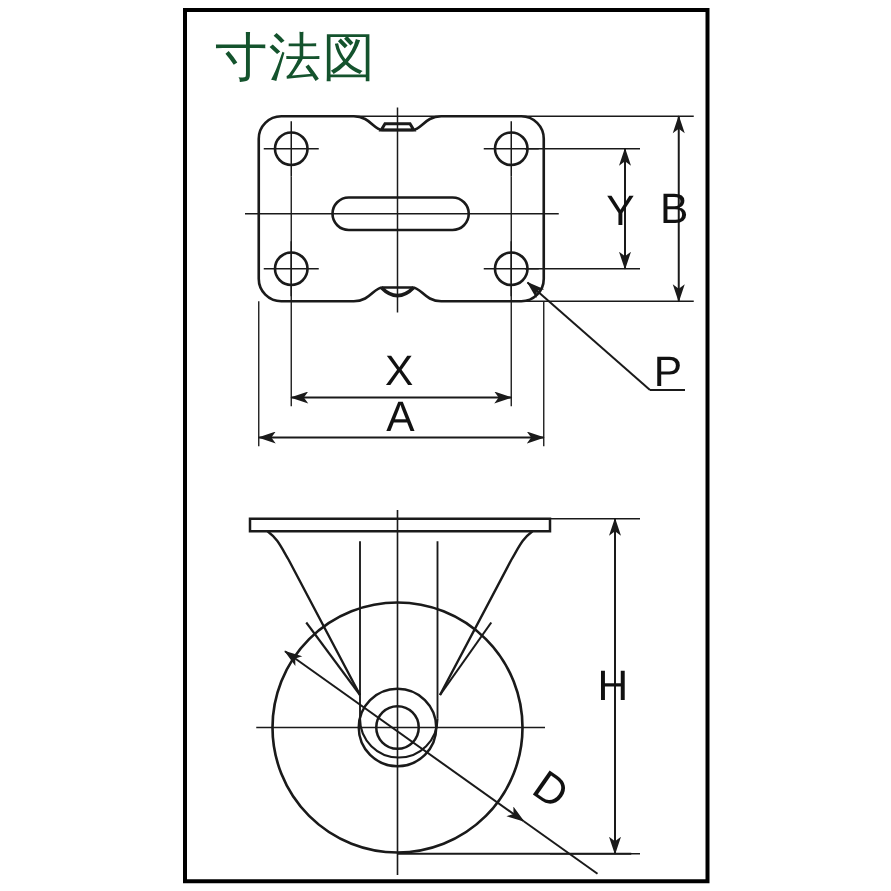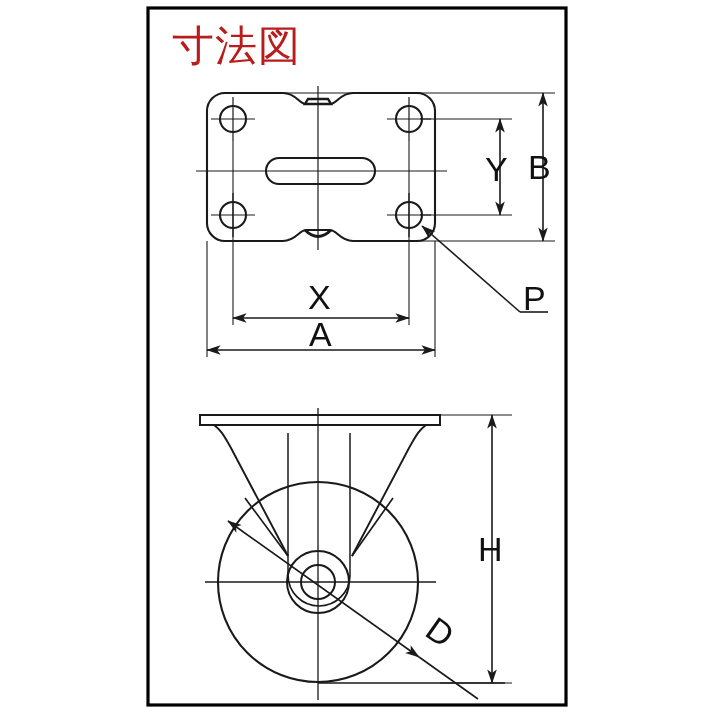--- a/index.html
+++ b/index.html
@@ -21,21 +21,21 @@
     top: 0;
     width: 713px;
     height: 713px;
   }
   .title-text {
     position: absolute;
     left: 172px;
     top: 18px;
     font-size: 42px;
     font-weight: 400;
-    color: #b91c1c;
+    color: #14532d;
     letter-spacing: 1px;
     font-family: "DejaVu Sans", sans-serif;
     white-space: nowrap;
   }
   .dim-label {
     position: absolute;
     font-size: 34px;
     color: #111111;
     font-family: "Liberation Sans", sans-serif;
     white-space: nowrap;

